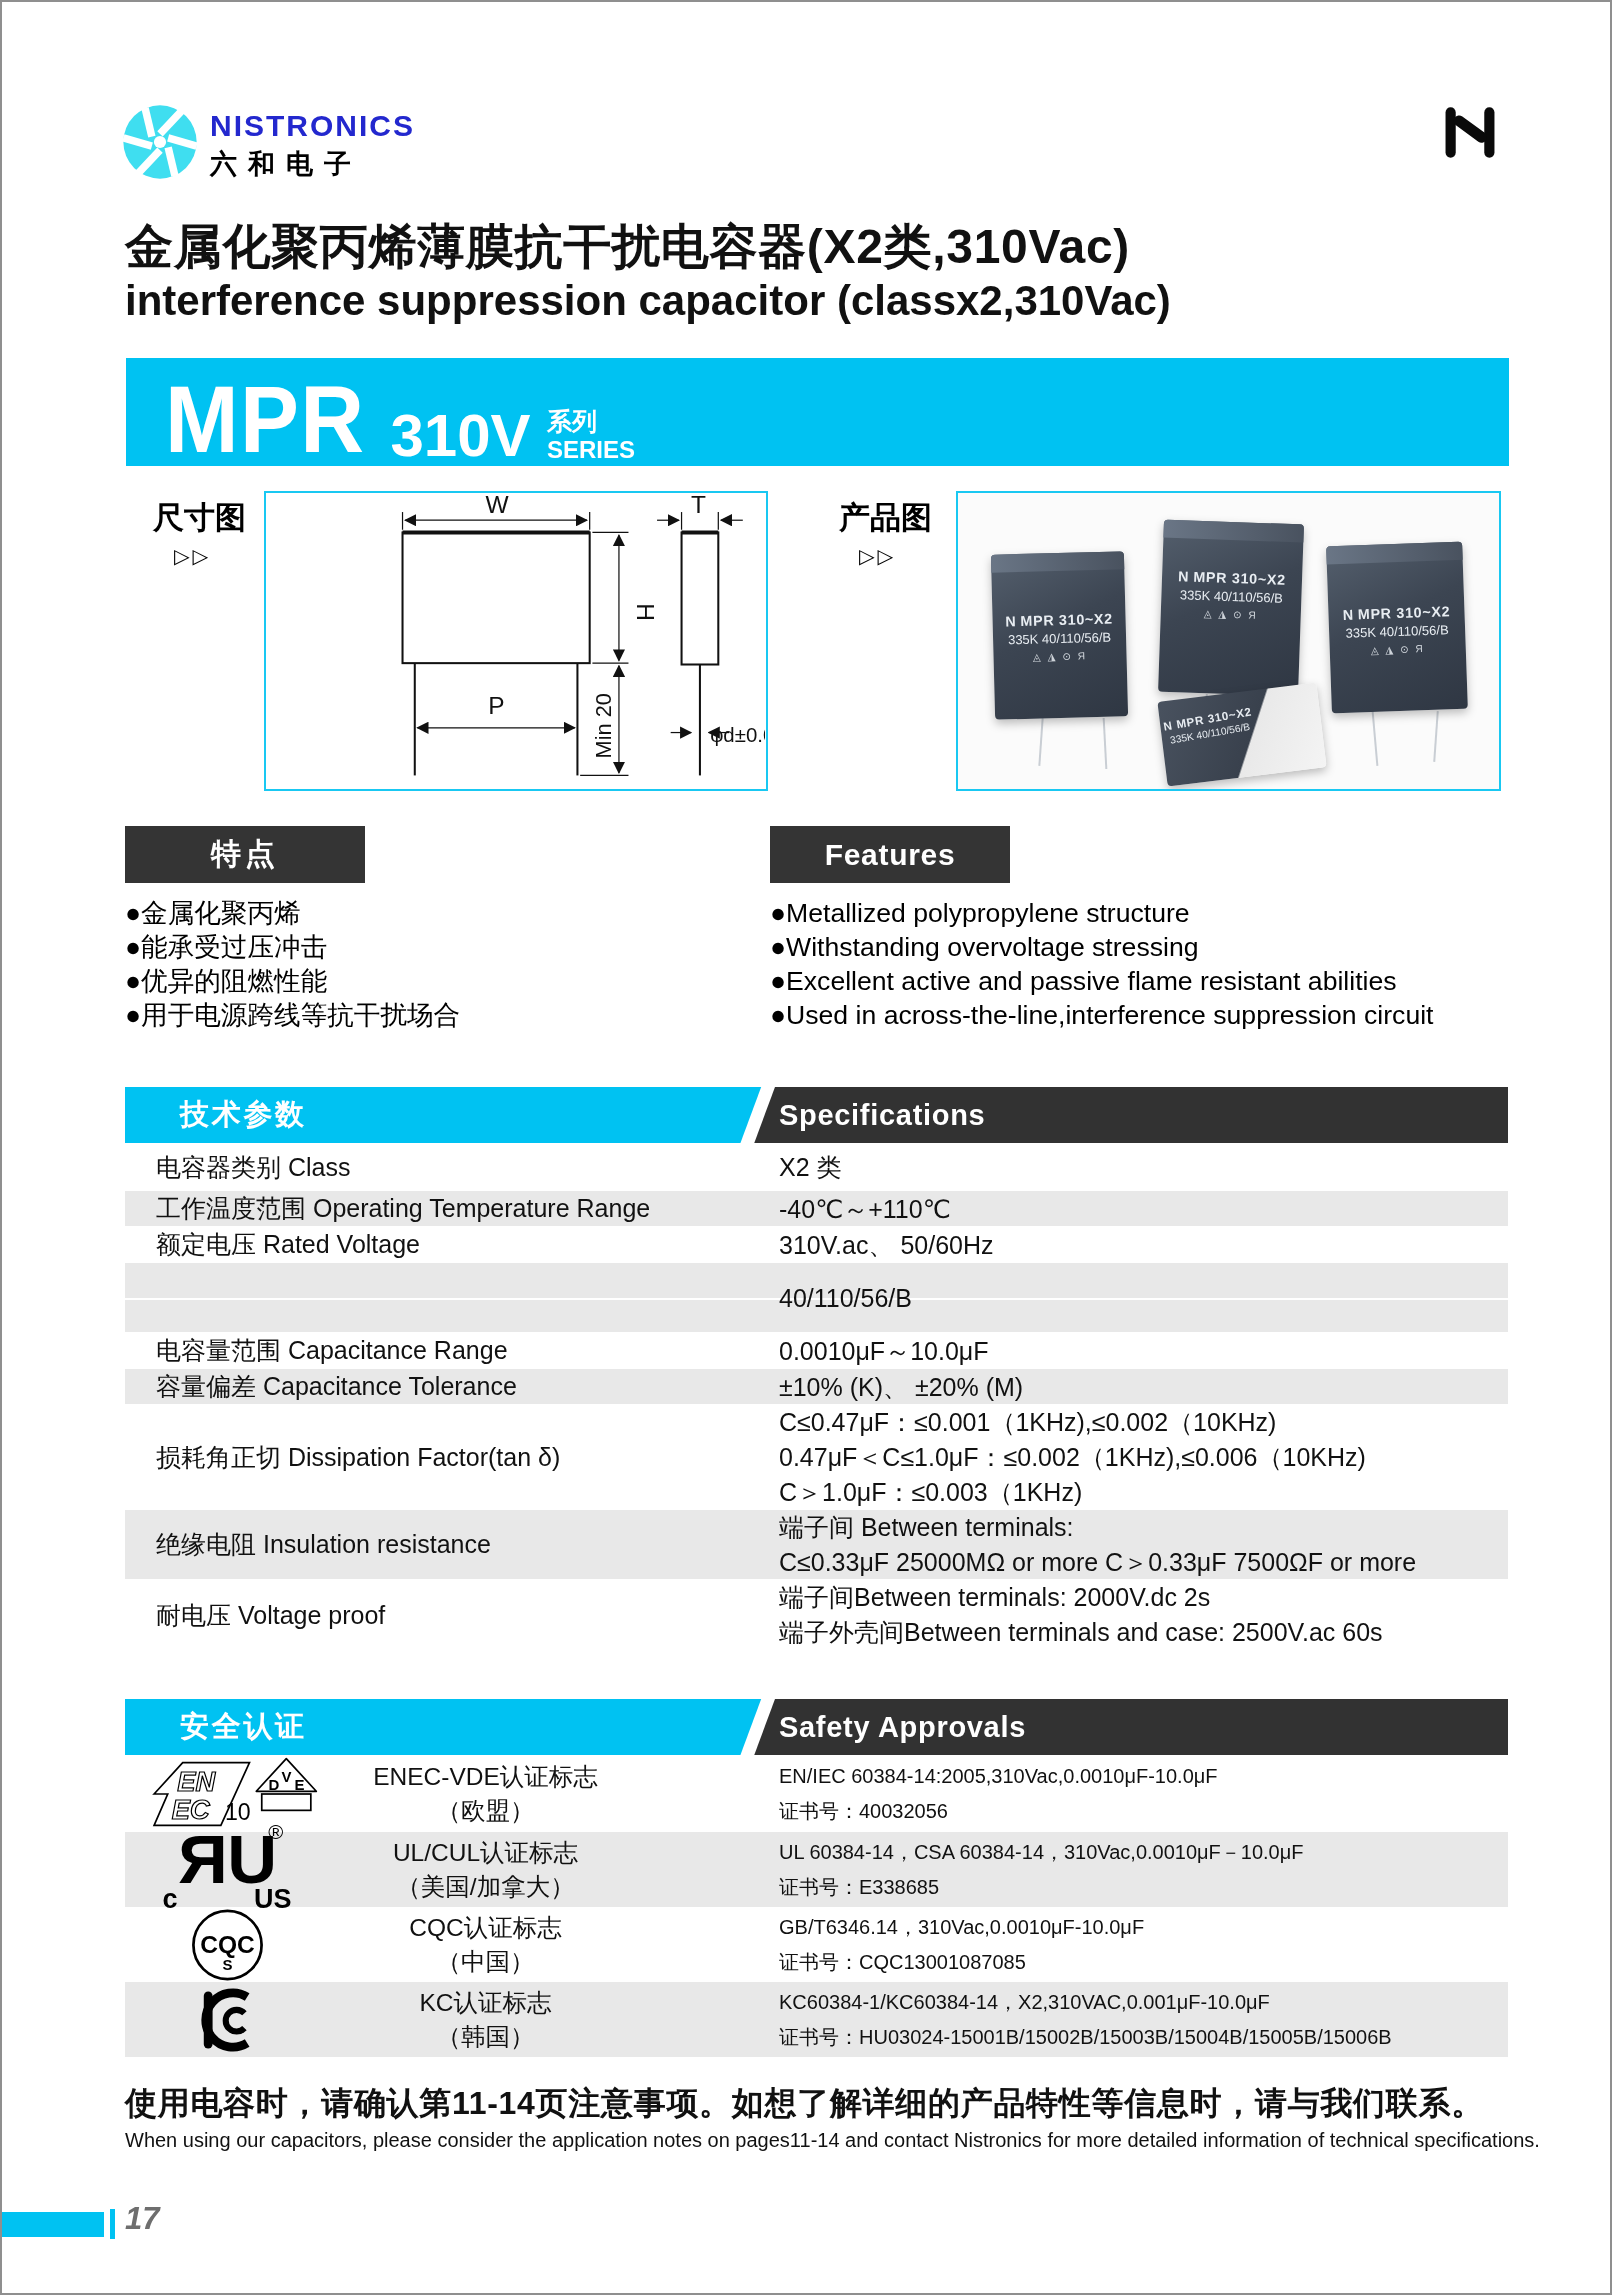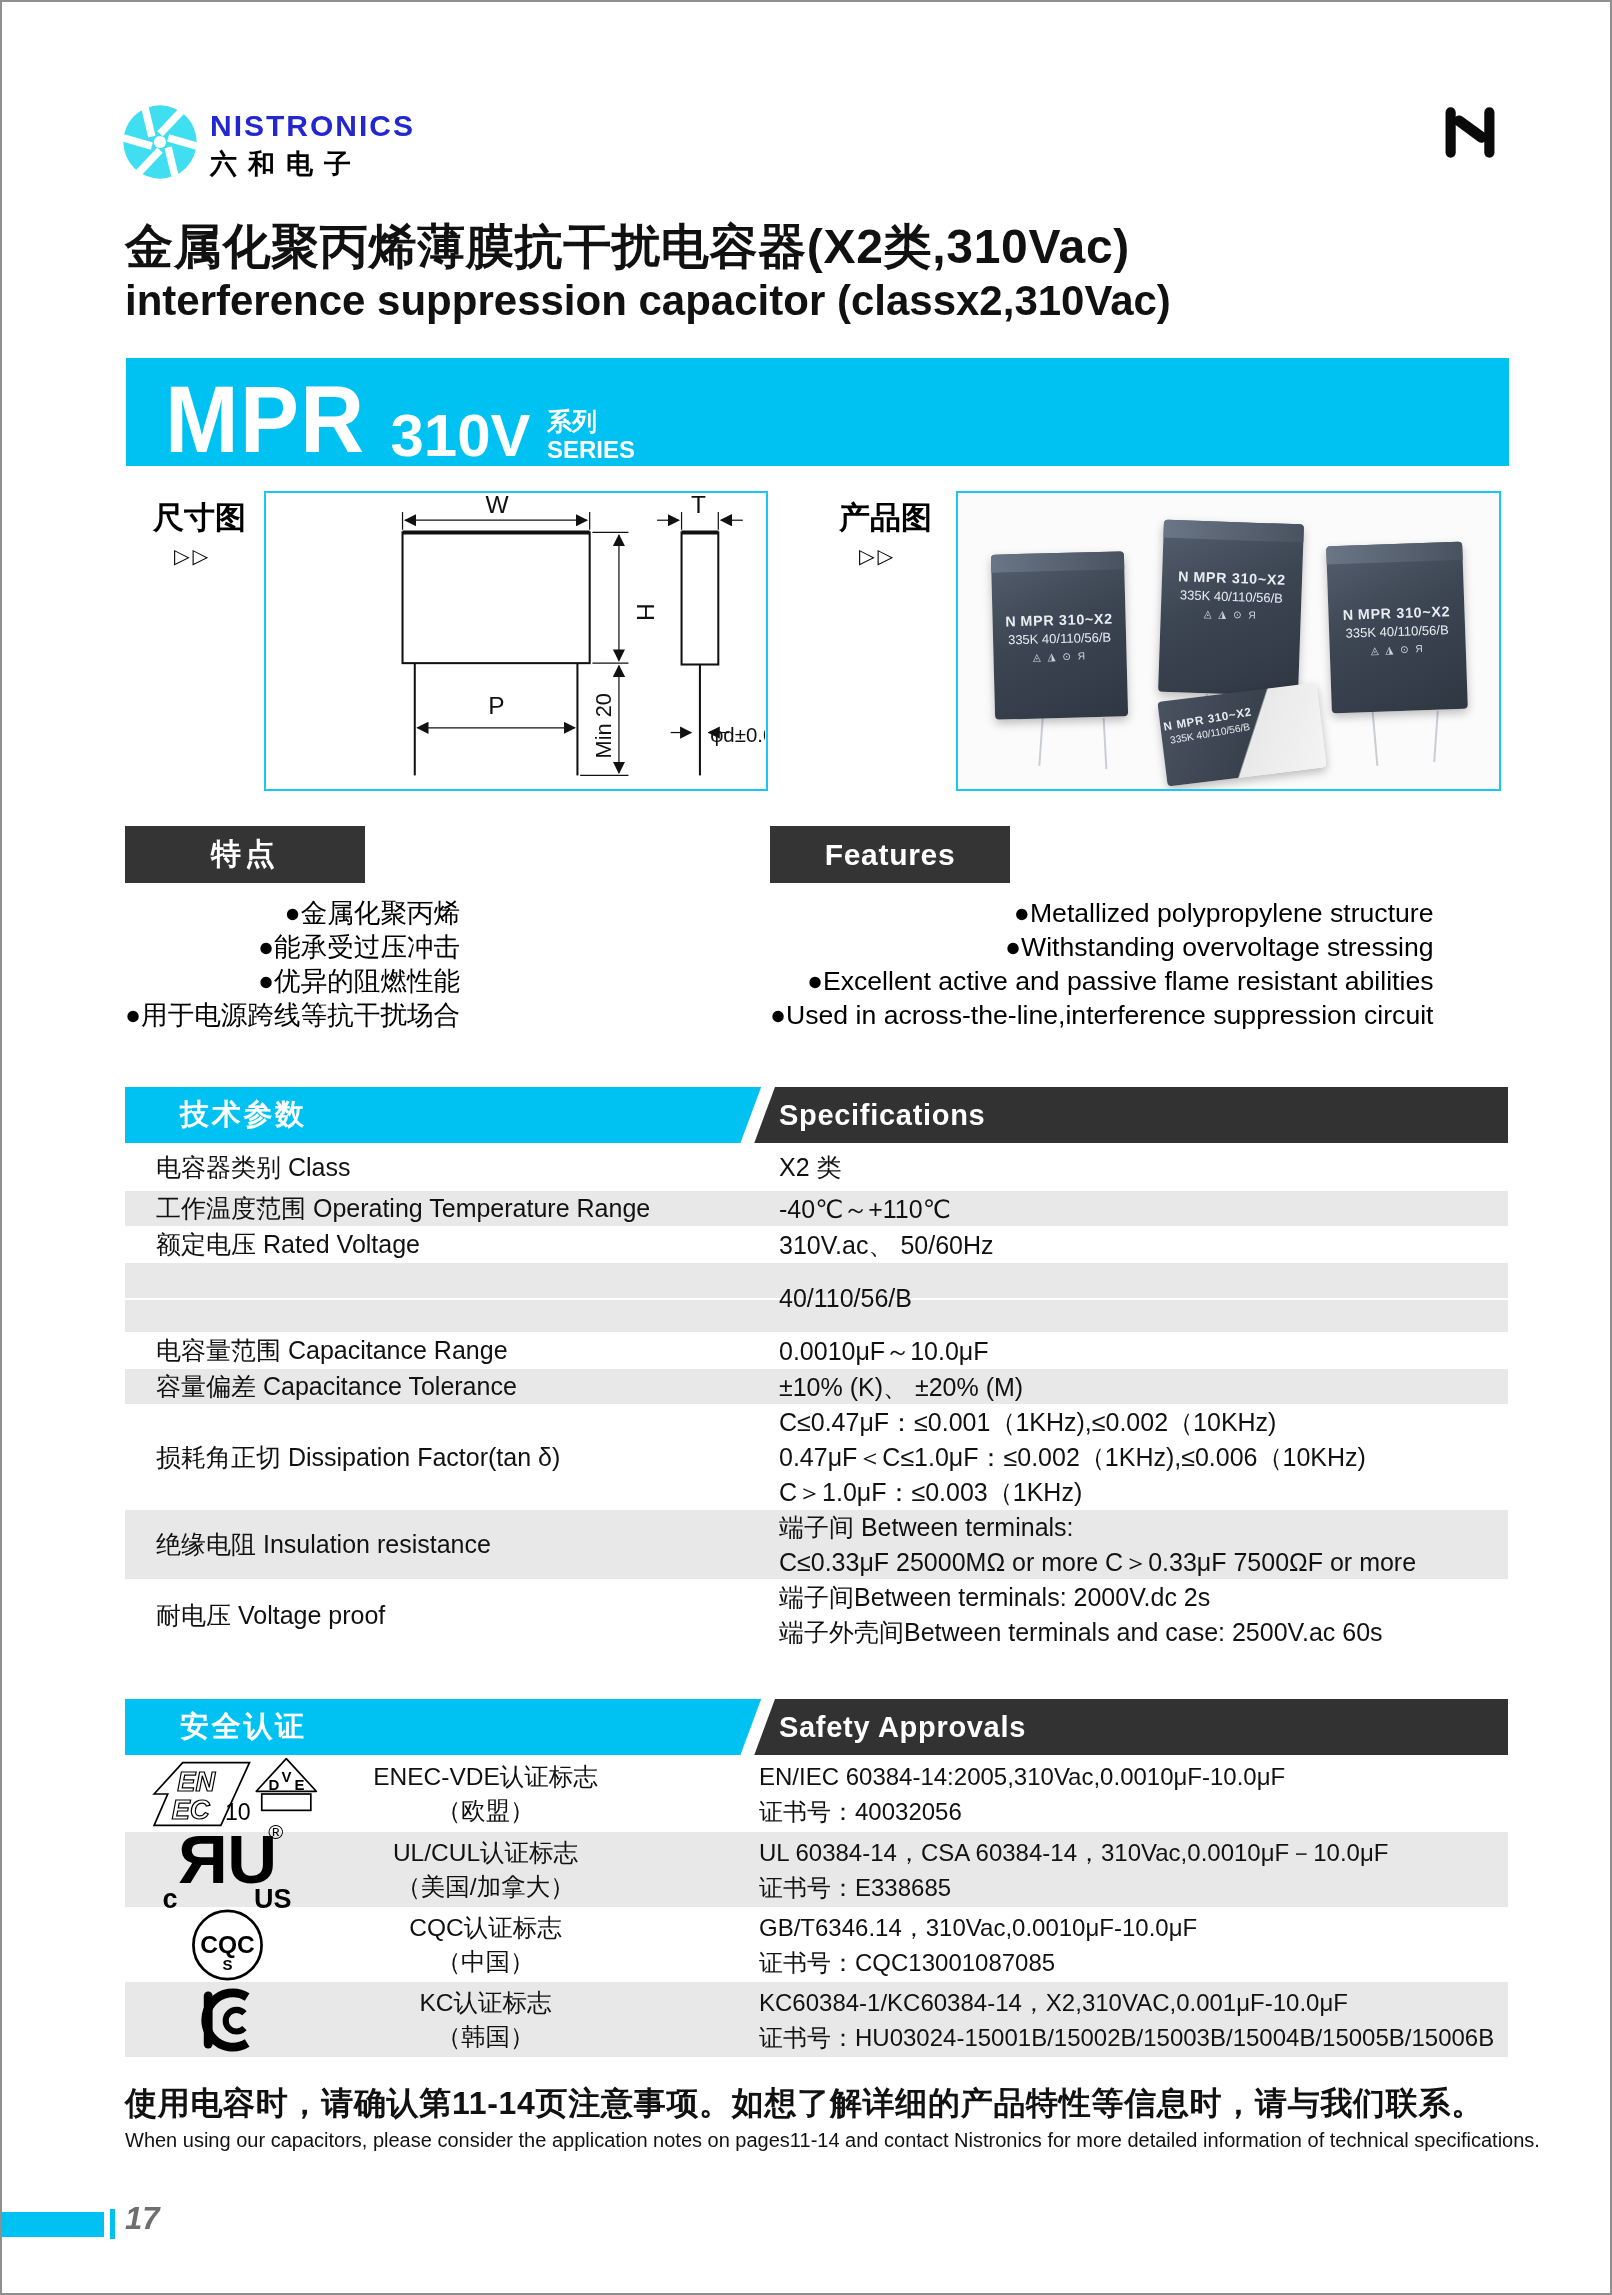--- a/index.html
+++ b/index.html
@@ -42,21 +42,21 @@
   .cap .l1{font-size:14.3px;font-weight:700;letter-spacing:0.7px;}
   .cap .l2{font-size:13px;margin-top:2.7px;}
   .cap .certs{font-size:10.2px;opacity:.85;margin-top:5.5px;letter-spacing:2px;}
   .cap .nglyph{display:inline-block;font-weight:800;margin-right:4.1px;}
   .lead{position:absolute;width:2px;background:#c9ced4;}
 
   
   .feat-box{width:240px;height:57px;background:#343434;color:#fff;display:flex;align-items:center;justify-content:center;font-size:30px;font-weight:800;letter-spacing:4.1px;}
   .feat-box.en{letter-spacing:0.7px;}
   .feat-list{font-size:26.6px;line-height:34px;color:#000;}
-  .feat-list div{white-space:nowrap;text-align:right;}
+  .feat-list div{white-space:nowrap;}
 
   
   .band{width:1383px;height:56px;position:relative;}
   .band .cy{position:absolute;left:0;top:0;width:100%;height:100%;background:#00c2f2;clip-path:polygon(0 0,46% 0,44.5% 100%,0 100%);}
   .band .dk{position:absolute;left:0;top:0;width:100%;height:100%;background:#323232;clip-path:polygon(47% 0,100% 0,100% 100%,45.5% 100%);}
   .band .t-zh{position:absolute;left:55px;top:50%;transform:translateY(-50%);color:#fff;font-size:29px;font-weight:800;letter-spacing:2.7px;}
   .band .t-en{position:absolute;left:654px;top:50%;transform:translateY(-50%);color:#fff;font-size:29px;font-weight:800;letter-spacing:0.7px;}
 
   
   .spec{left:123px;top:1085px;width:1383px;}
@@ -67,21 +67,21 @@
   .sp-val{position:absolute;left:654px;top:50%;transform:translateY(-50%);font-size:25px;line-height:35px;white-space:nowrap;}
   .sp-row.split::after{content:"";position:absolute;left:0;top:50%;width:100%;height:2px;background:#fff;}
   .sp-val{z-index:2;}
 
   
   .safety{left:123px;top:1697px;width:1383px;}
   .sa-row{position:relative;width:100%;}
   .sa-row.shade{background:#e8e8e8;}
   .sa-logo{position:absolute;left:0;top:50%;transform:translateY(-50%);width:204px;display:flex;align-items:center;justify-content:center;}
   .sa-label{position:absolute;left:204px;top:50%;transform:translateY(-50%);width:313px;text-align:center;font-size:24.5px;line-height:34px;}
-  .sa-val{position:absolute;left:634px;top:50%;transform:translateY(-50%);font-size:24px;line-height:35px;white-space:nowrap;}
+  .sa-val{position:absolute;left:654px;top:50%;transform:translateY(-50%);font-size:20px;line-height:35px;white-space:nowrap;}
 
   
   .ul-logo{position:relative;width:129px;height:89px;font-weight:900;color:#000;}
   .ul-logo .big{position:absolute;left:19px;top:-5.5px;font-size:69px;letter-spacing:-4.1px;}
   .ul-logo .rrev{display:inline-block;transform:scaleX(-1);}
   .ul-logo .reg{position:absolute;right:8.2px;top:-4.1px;font-size:20.4px;font-weight:400;}
   .ul-logo .c{position:absolute;left:0px;bottom:0px;font-size:27px;}
   .ul-logo .us{position:absolute;right:0px;bottom:0px;font-size:27px;}
 
   

